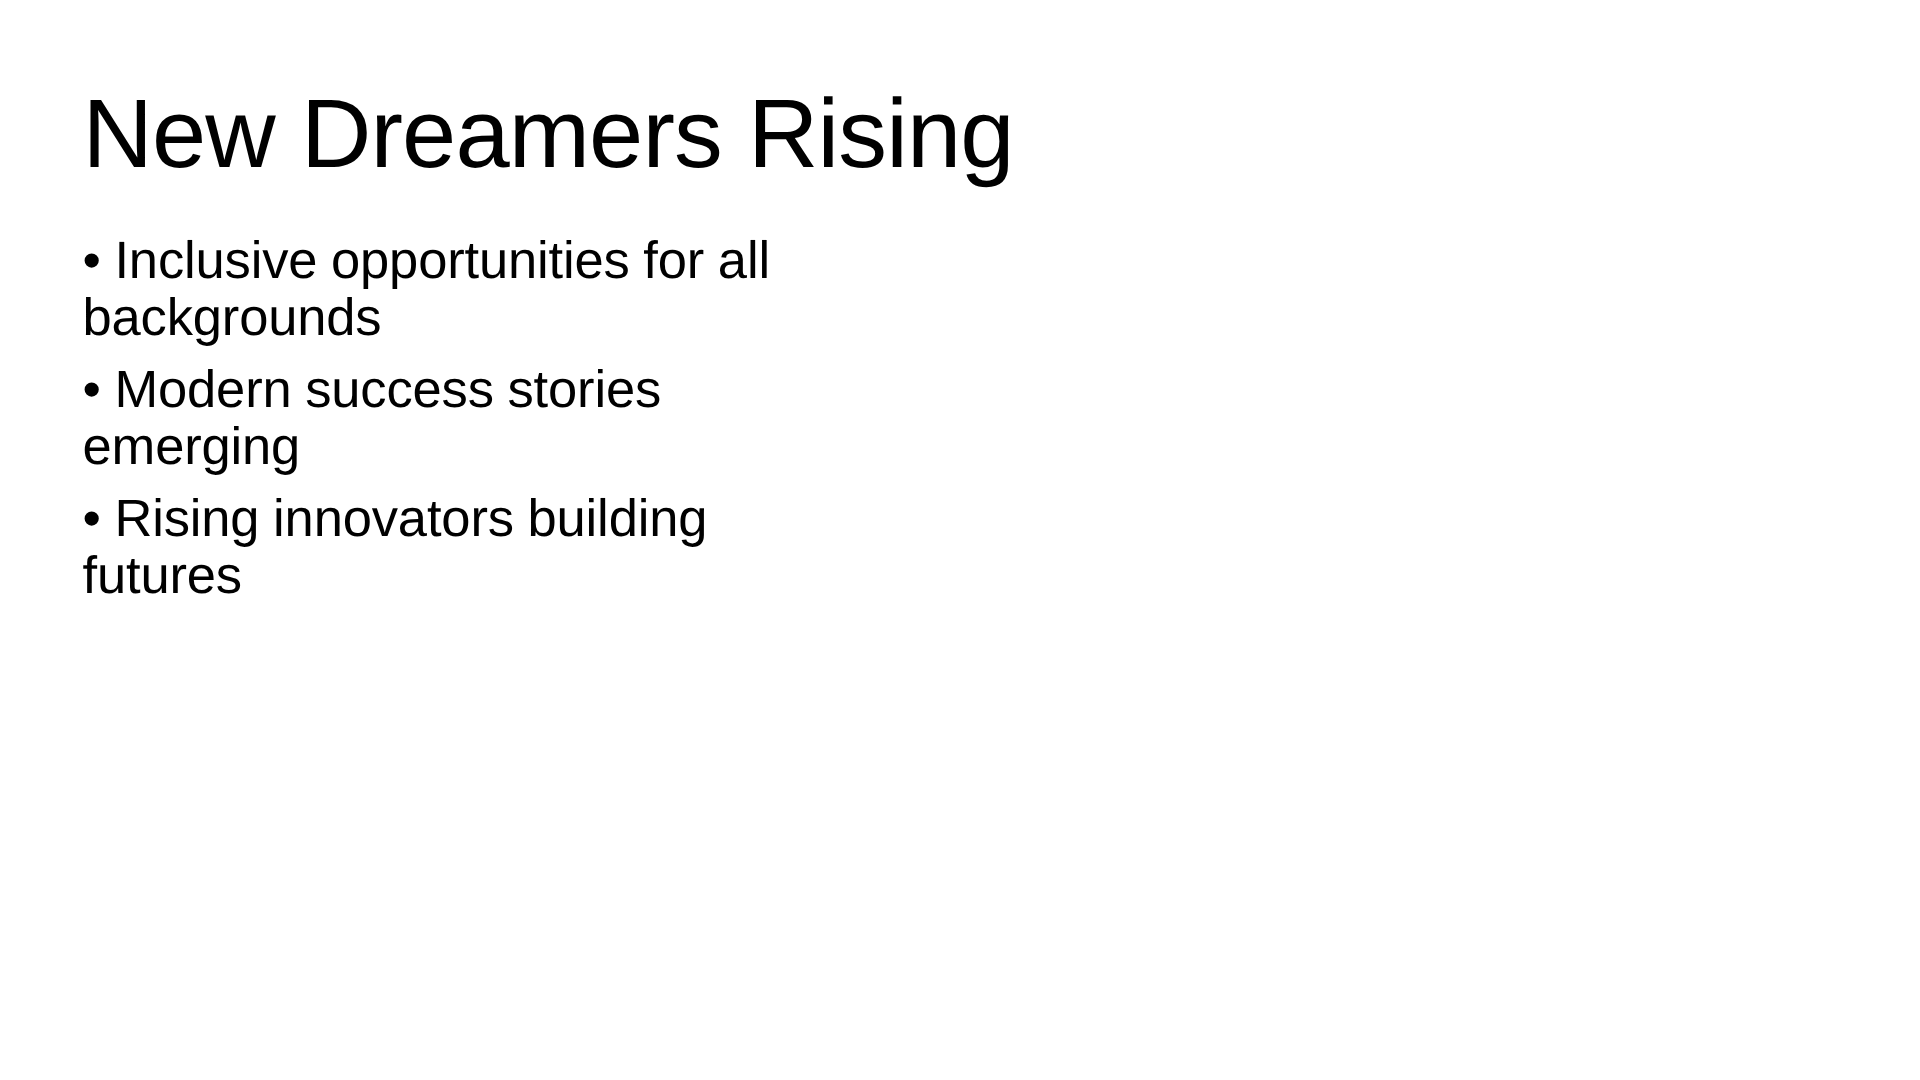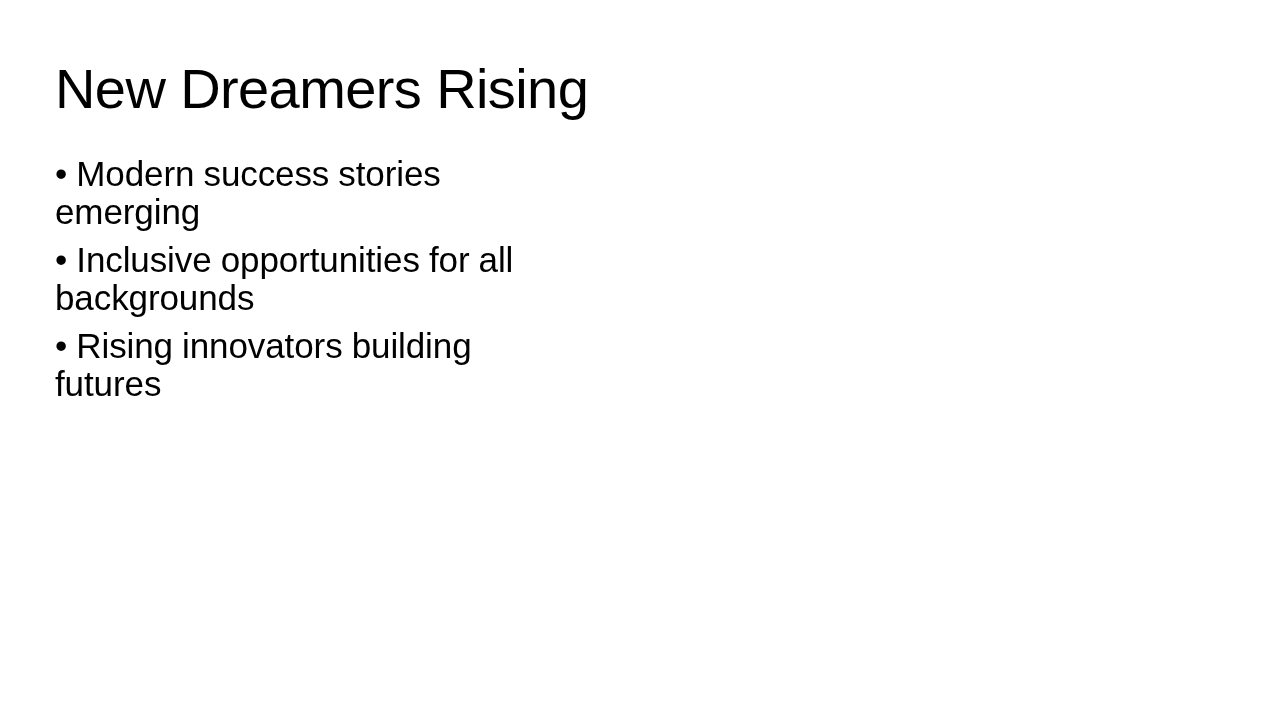--- a/index.html
+++ b/index.html
@@ -19,21 +19,21 @@
     background: #ffffff;
     overflow: hidden;
     box-sizing: border-box;
   }
   .slide-title {
     position: absolute;
     left: 55px;
     top: 50px;
     width: 1100px;
     margin: 0;
-    font-size: 56px;
+    font-size: 65px;
     line-height: 78px;
     font-weight: 400;
     letter-spacing: -0.6px;
     color: #000000;
     white-space: nowrap;
   }
   .body-block {
     position: absolute;
     left: 55px;
     top: 155px;
@@ -59,21 +59,21 @@
 </style>
 </head>
 <body>
 
 <div class="slide">
 
   <h1 class="slide-title">New Dreamers Rising</h1>
 
   <div class="body-block">
 
+    <p class="bullet-line"><span class="bullet-dot">•</span> <span>Inclusive opportunities for all backgrounds</span></p>
+
     <p class="bullet-line"><span class="bullet-dot">•</span> <span>Modern success stories emerging</span></p>
-
-    <p class="bullet-line"><span class="bullet-dot">•</span> <span>Inclusive opportunities for all backgrounds</span></p>
 
     <p class="bullet-line"><span class="bullet-dot">•</span> <span>Rising innovators building futures</span></p>
 
   </div>
 
 </div>
 
 </body></html>

